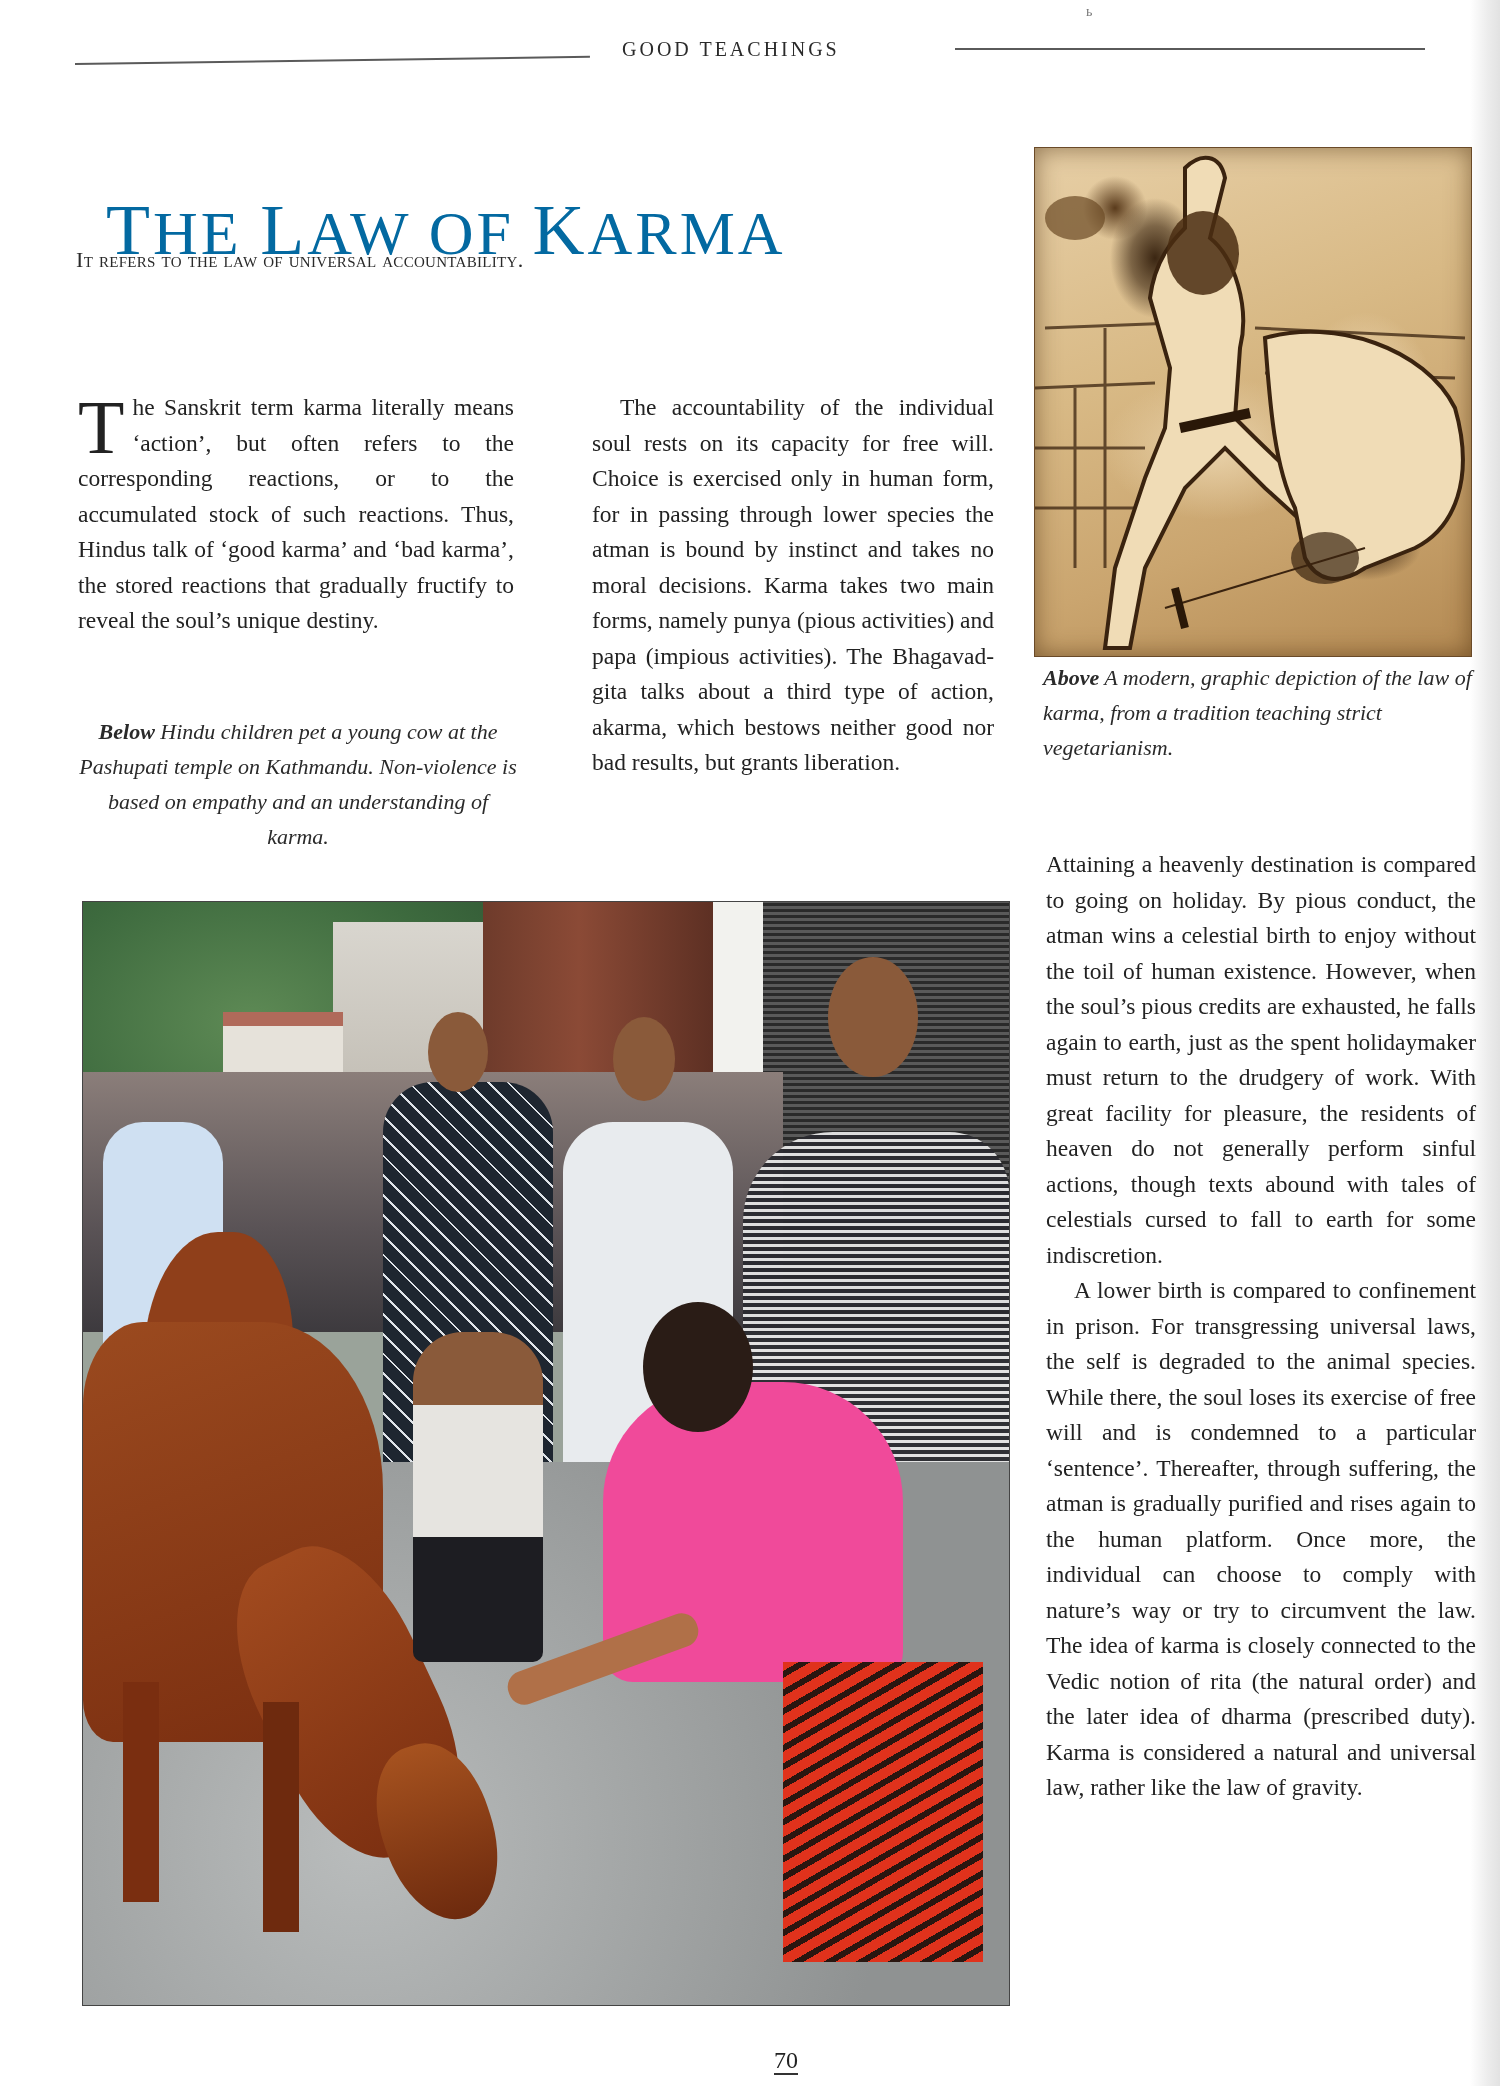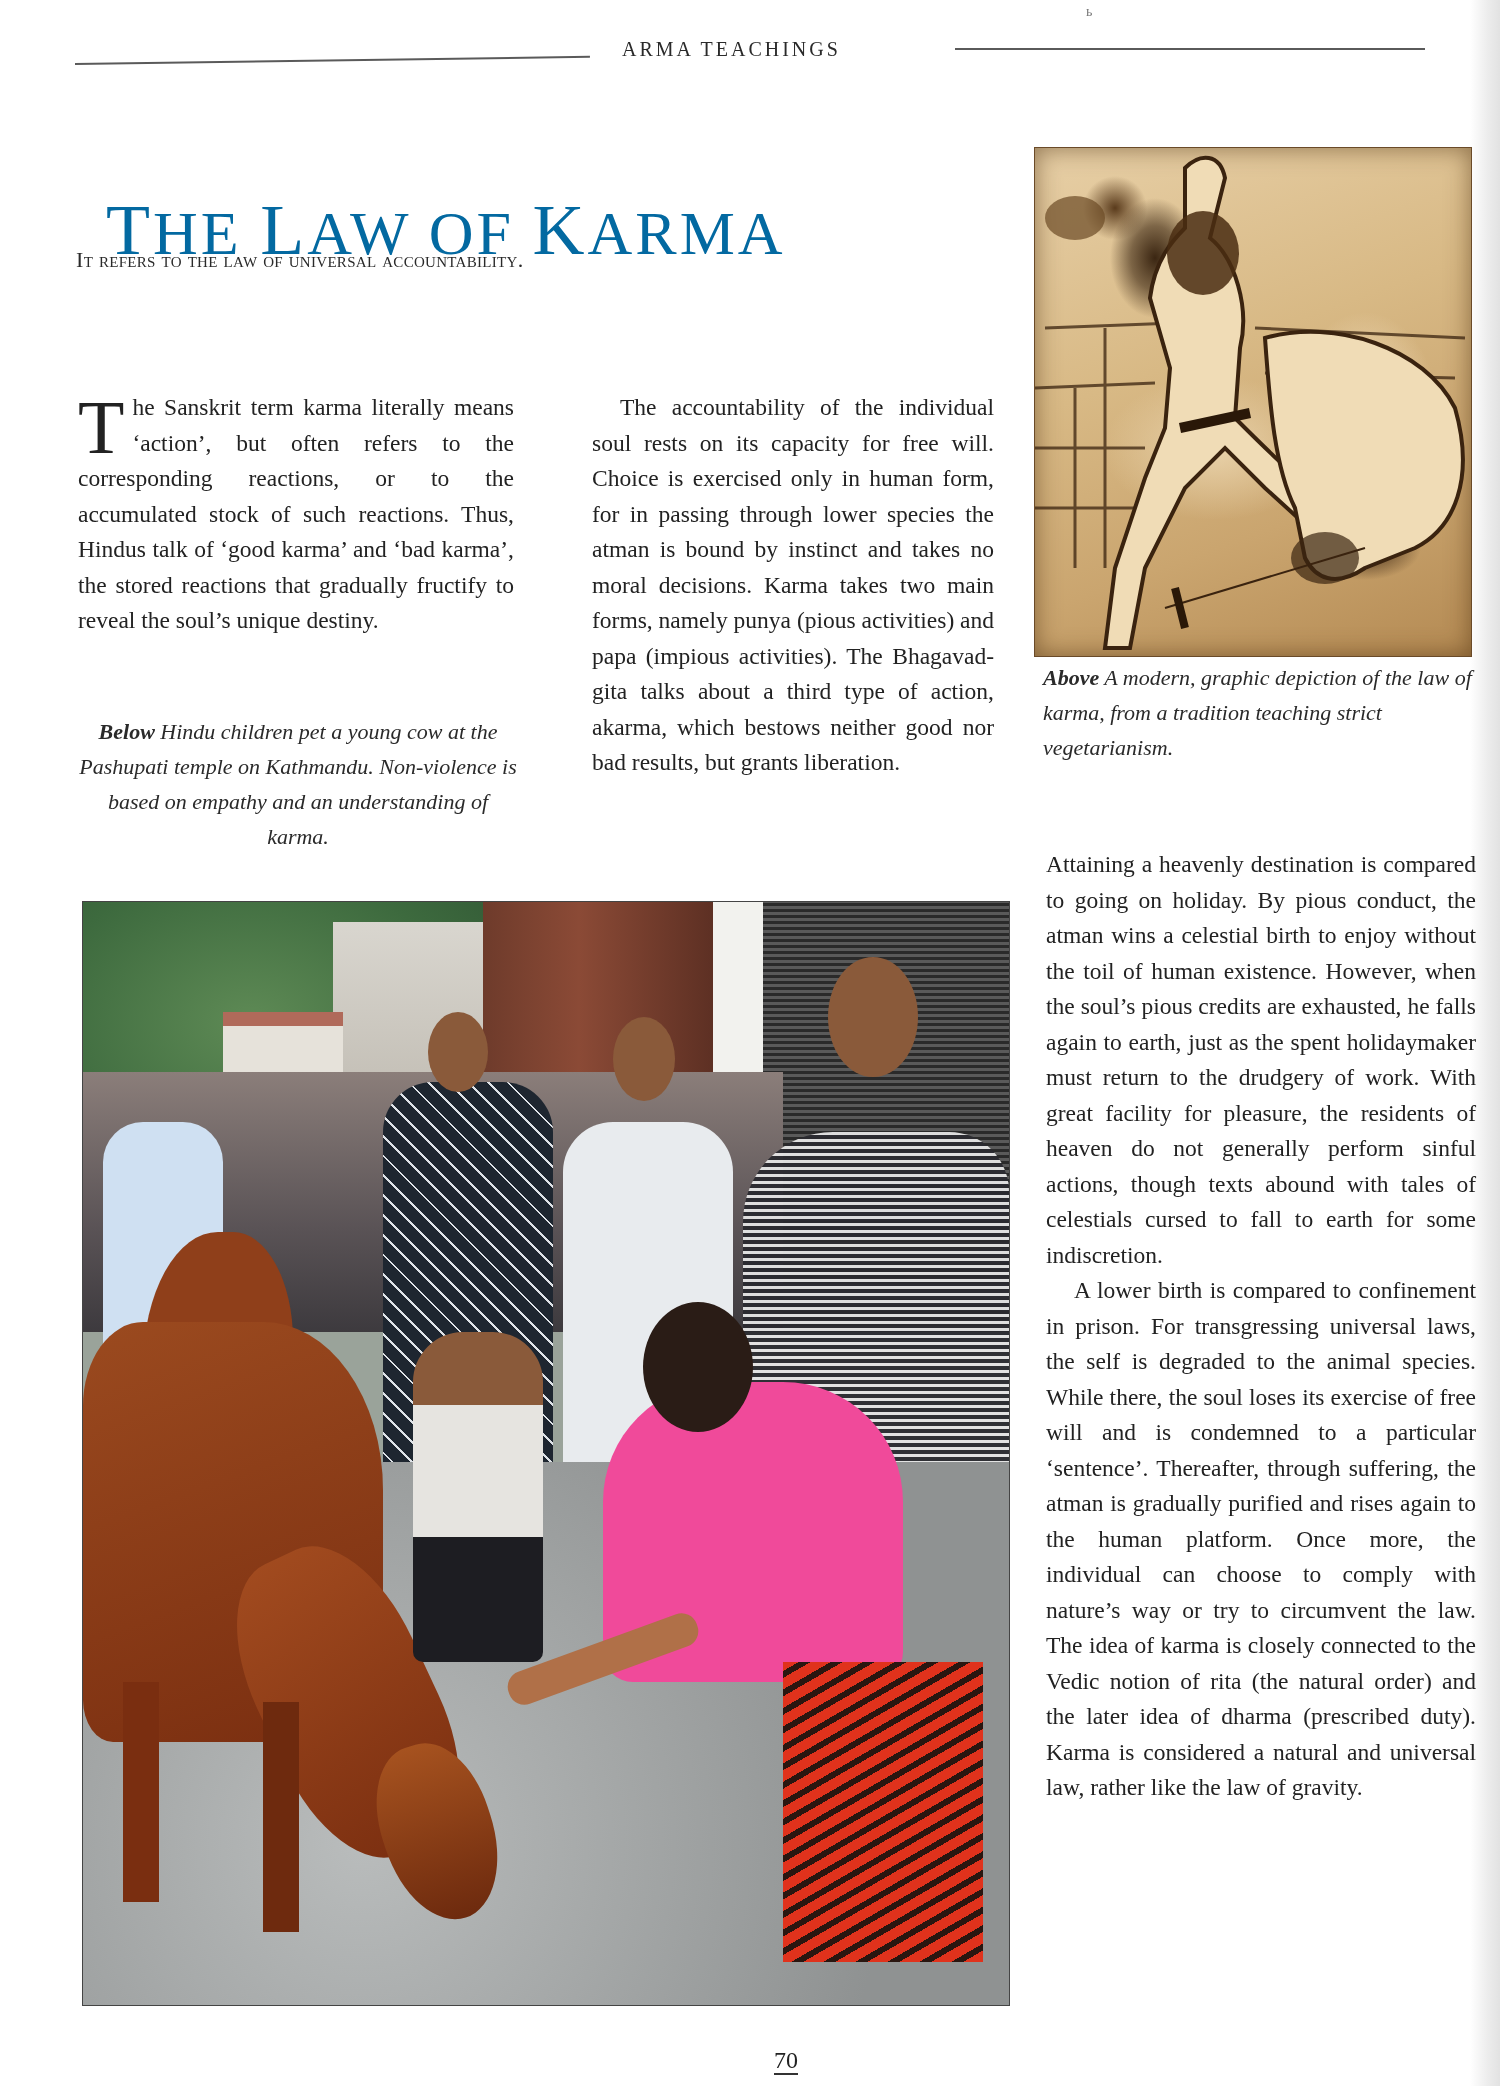--- a/index.html
+++ b/index.html
@@ -82,21 +82,21 @@
   .smudge { position:absolute; left:1086px; top:4px; font-size:14px; color:#777; }
 </style>
 </head>
 <body>
 
 <div class="page-shadow"></div>
 <div class="smudge">ь</div>
 
 <div>
   <div class="head-left-rule"></div>
-  <div class="rh-title" style="position:absolute; left:622px; top:38px;">ARMA TEACHINGS</div>
+  <div class="rh-title" style="position:absolute; left:622px; top:38px;">GOOD TEACHINGS</div>
   <div class="head-right-rule"></div>
 </div>
 
 <h1 class="title">
   <span class="cap">T</span><span>HE </span><span class="cap">L</span><span>AW OF </span><span class="cap">K</span><span>ARMA</span>
 </h1>
 
 <div class="standfirst">
   <p>It refers to the law of universal accountability.</p>
 </div>

